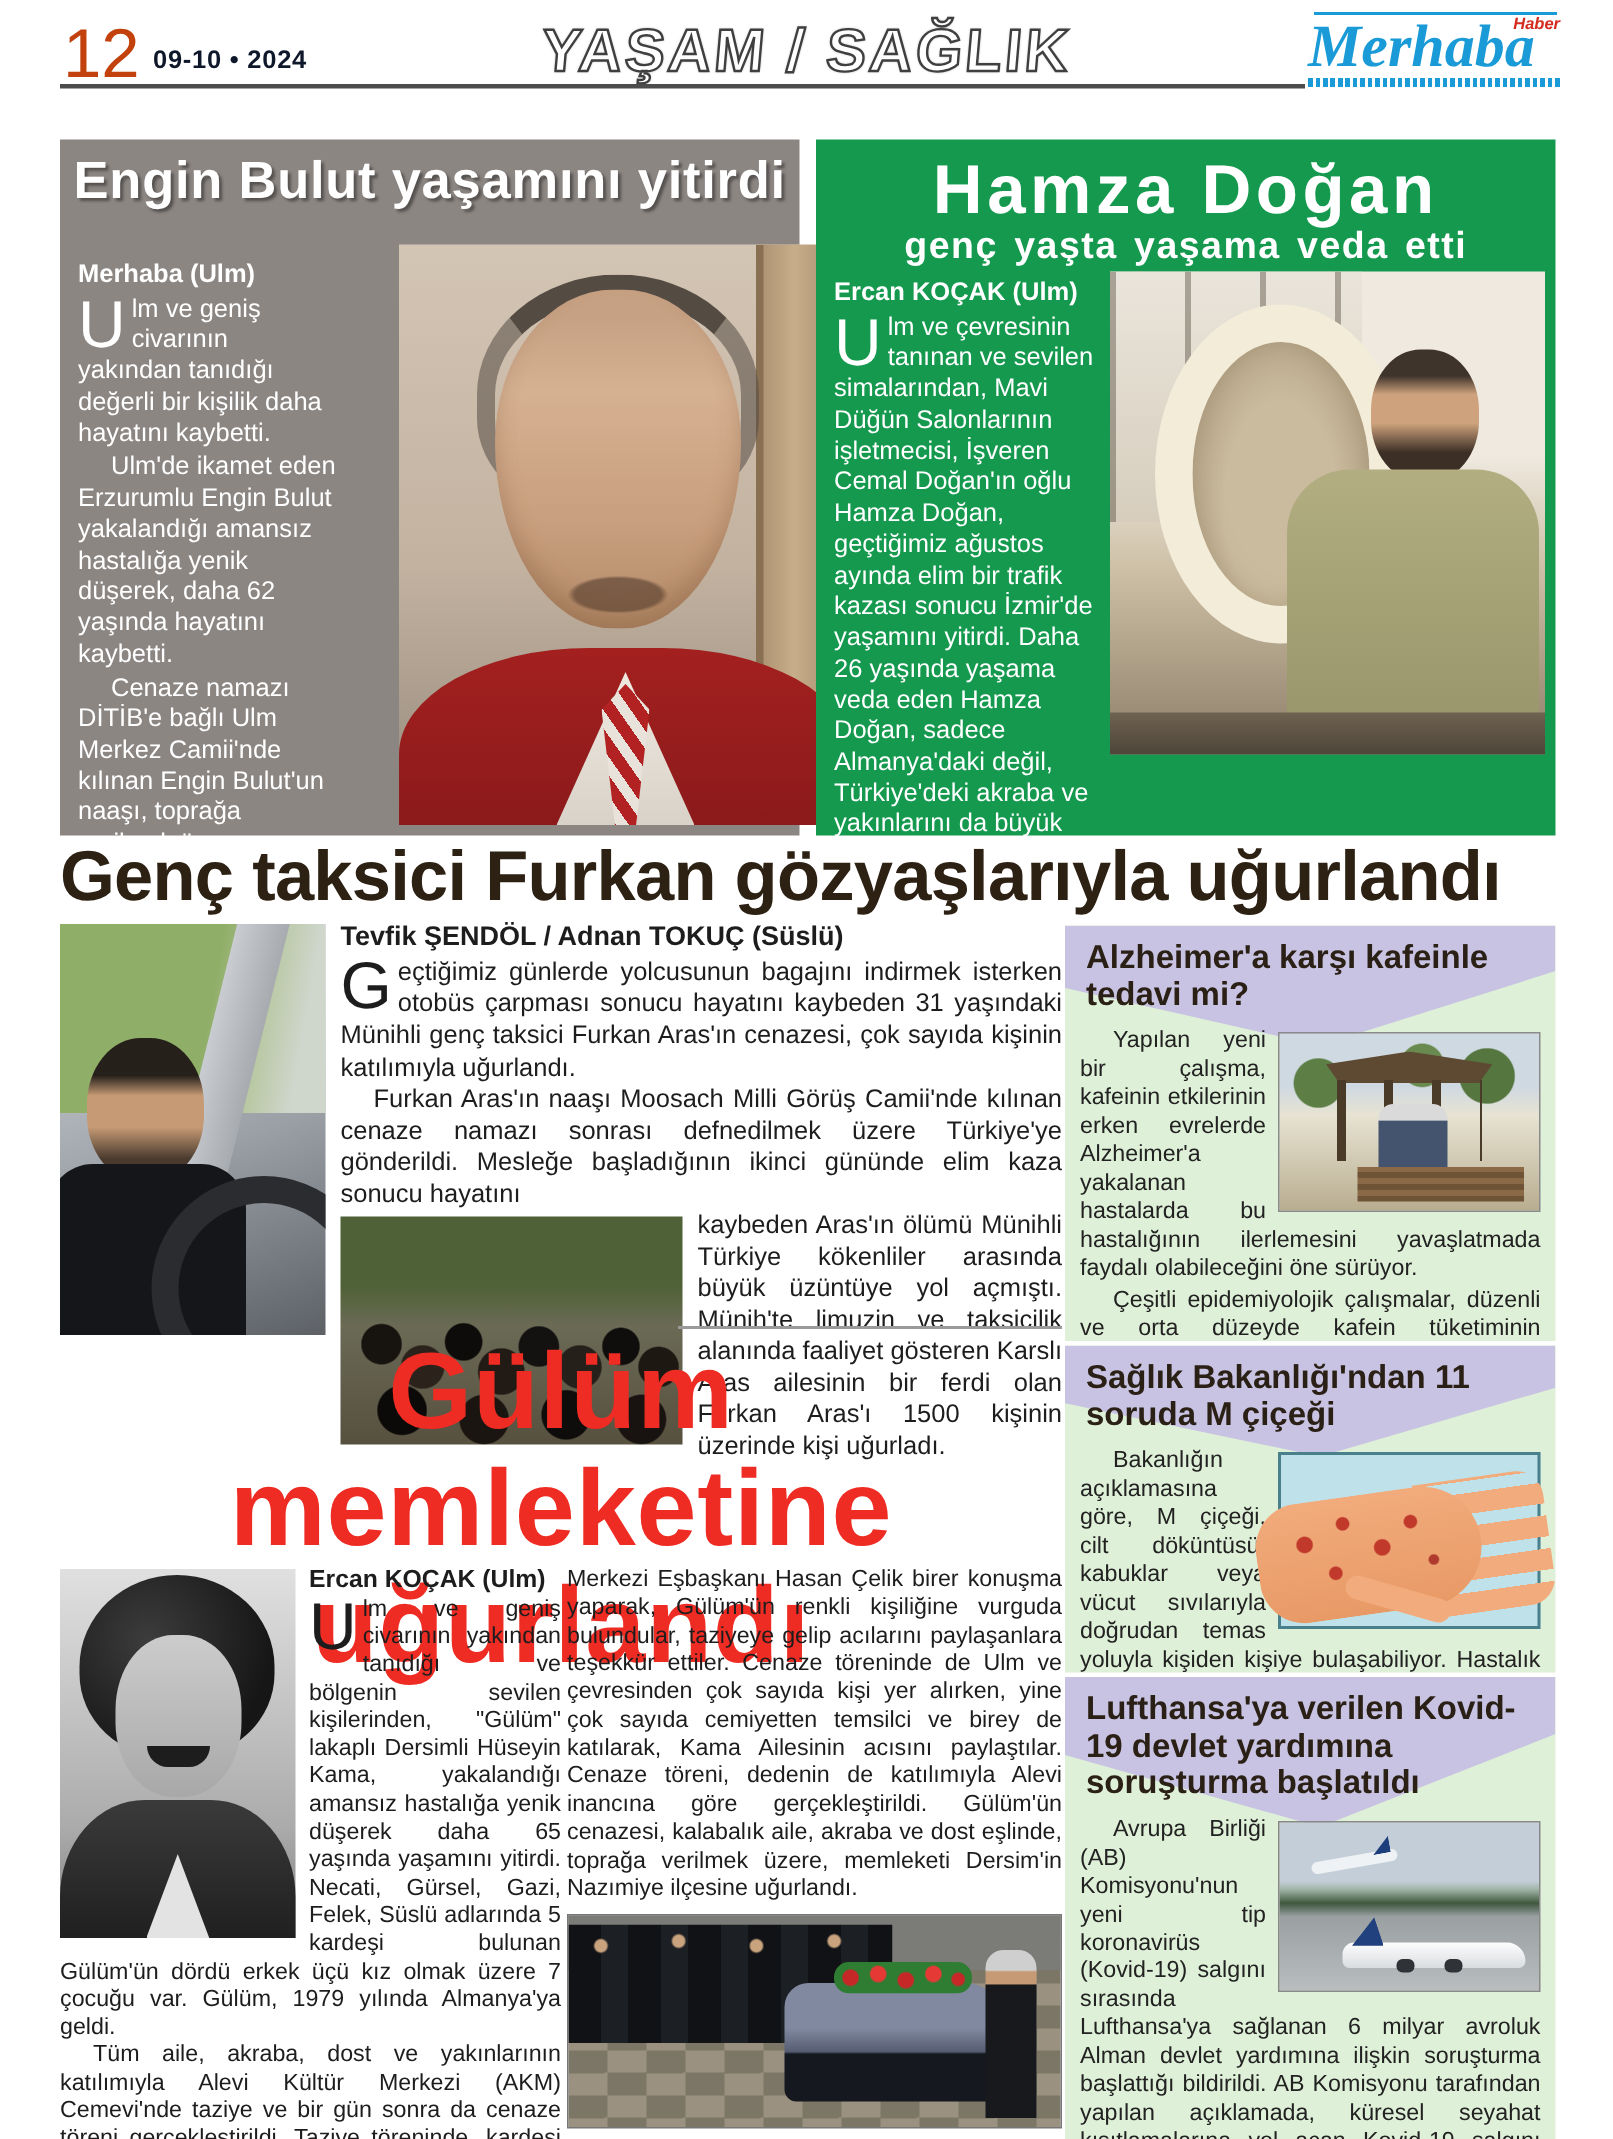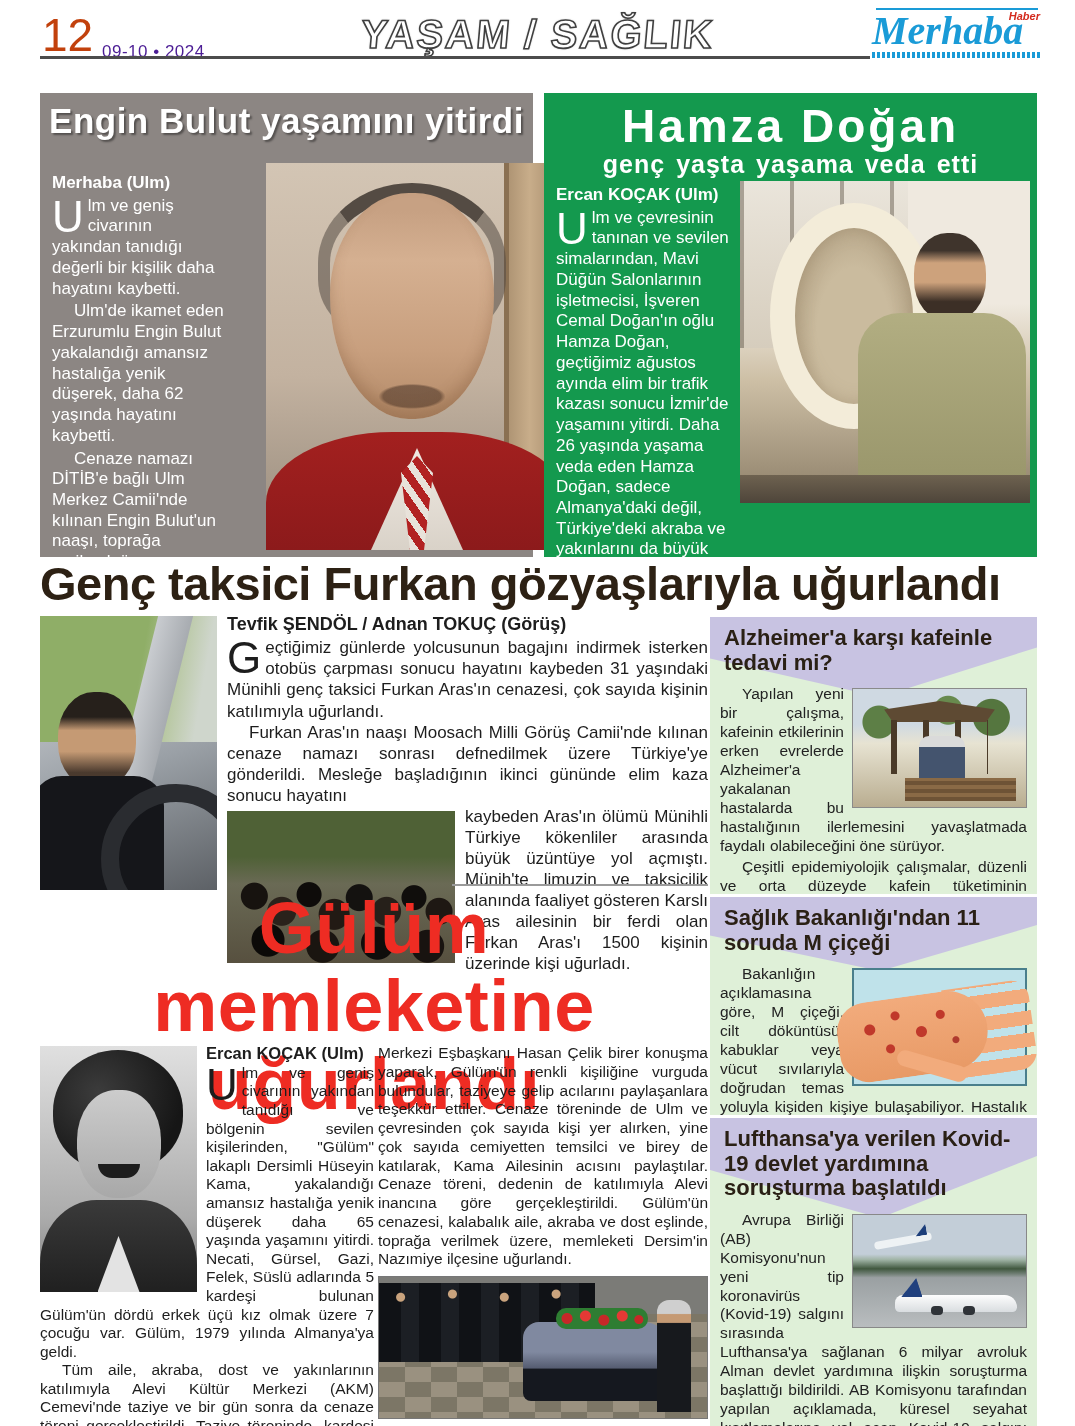--- a/index.html
+++ b/index.html
@@ -2,21 +2,21 @@
 <html><head>
 <meta charset="utf-8">
 <style>
   *{box-sizing:border-box;margin:0;padding:0}
   html,body{background:#fff}
   body{font-family:"Liberation Sans","DejaVu Sans",sans-serif;color:#1d1d1d}
   .page{position:relative;width:1075px;height:1426px;background:#fff;overflow:hidden;margin:0 auto}
 
   
   .page-number{position:absolute;left:42px;top:8px;font-family:Liberation Sans, sans-serif;font-size:46px;color:#c2410c;font-weight:400}
-  .issue-date{position:absolute;left:102px;top:42px;font-size:17px;font-weight:normal;color:#4c1d95;letter-spacing:.5px}
+  .issue-date{position:absolute;left:102px;top:30px;font-size:17px;font-weight:bold;color:#0f172a;letter-spacing:.5px}
   .header-rule{position:absolute;left:40px;top:56px;width:830px;height:3px;background:#4c4c4c}
   .section-title{position:absolute;left:0;top:12px;width:100%;text-align:center;font-size:40px;font-weight:800;letter-spacing:2px;color:#fff;-webkit-text-stroke:1.6px #3f3f3f;text-shadow:0 0 2px #666;transform:skewX(-5deg)}
   .logo{position:absolute;left:872px;top:8px;width:170px;height:52px}
   .logo-line-top{height:2px;background:#1a9bd7;margin:0 4px 1px 4px}
   .logo-word{font-family:Liberation Serif, serif;font-style:italic;font-weight:bold;font-size:40px;line-height:40px;color:#1a9bd7;text-align:left}
   .logo-tag{position:absolute;right:2px;top:2px;font-size:11px;font-style:italic;font-weight:bold;color:#d42b1e}
   .logo-line-bottom{height:6px;background:repeating-linear-gradient(90deg,#1a9bd7 0 3px,#fff 3px 5px);margin-top:1px}
 
   
   .white-col{color:#fff;font-size:17px;line-height:1.22;text-align:left}
@@ -195,21 +195,21 @@
 
   <h1 class="furkan-headline">Genç taksici Furkan gözyaşlarıyla uğurlandı</h1>
   <div class="ph photo-taxi">
     <div class="pt-window"></div>
     <div class="pt-pillar"></div>
     <div class="pt-head"></div>
     <div class="pt-body"></div>
     <div class="pt-wheel"></div>
   </div>
   <div class="furkan-text">
-    <p class="byline">Tevfik ŞENDÖL / Adnan TOKUÇ (Görüş)</p>
+    <p class="byline">Tevfik ŞENDÖL / Adnan TOKUÇ (Süslü)</p>
     <p><span class="dropcap">G</span><span>eçtiğimiz günlerde yolcusunun bagajını indirmek isterken otobüs çarpması sonucu hayatını kaybeden 31 yaşındaki Münihli genç taksici Furkan Aras'ın cenazesi, çok sayıda kişinin katılımıyla uğurlandı.</span></p>
     <p class="indent">Furkan Aras'ın naaşı Moosach Milli Görüş Camii'nde kılınan cenaze namazı sonrası defnedilmek üzere Türkiye'ye gönderildi. Mesleğe başladığının ikinci gününde elim kaza sonucu hayatını</p>
     <div>
       <div class="photo-crowd"></div>
       <p>kaybeden Aras'ın ölümü Münihli Türkiye kökenliler arasında büyük üzüntüye yol açmıştı. Münih'te limuzin ve taksicilik alanında faaliyet gösteren Karslı Aras ailesinin bir ferdi olan Furkan Aras'ı 1500 kişinin üzerinde kişi uğurladı.</p>
     </div>
   </div>
   <div class="furkan-rule"></div>
 
   <h1 class="gulum-headline">Gülüm memleketine uğurlandı</h1>

